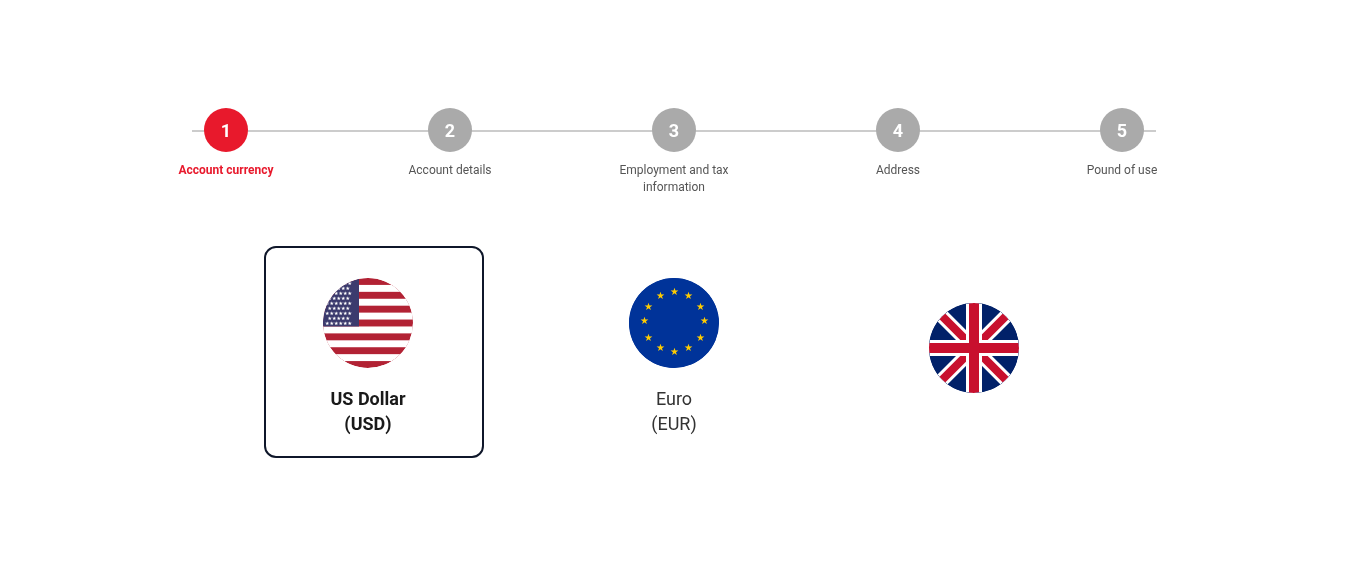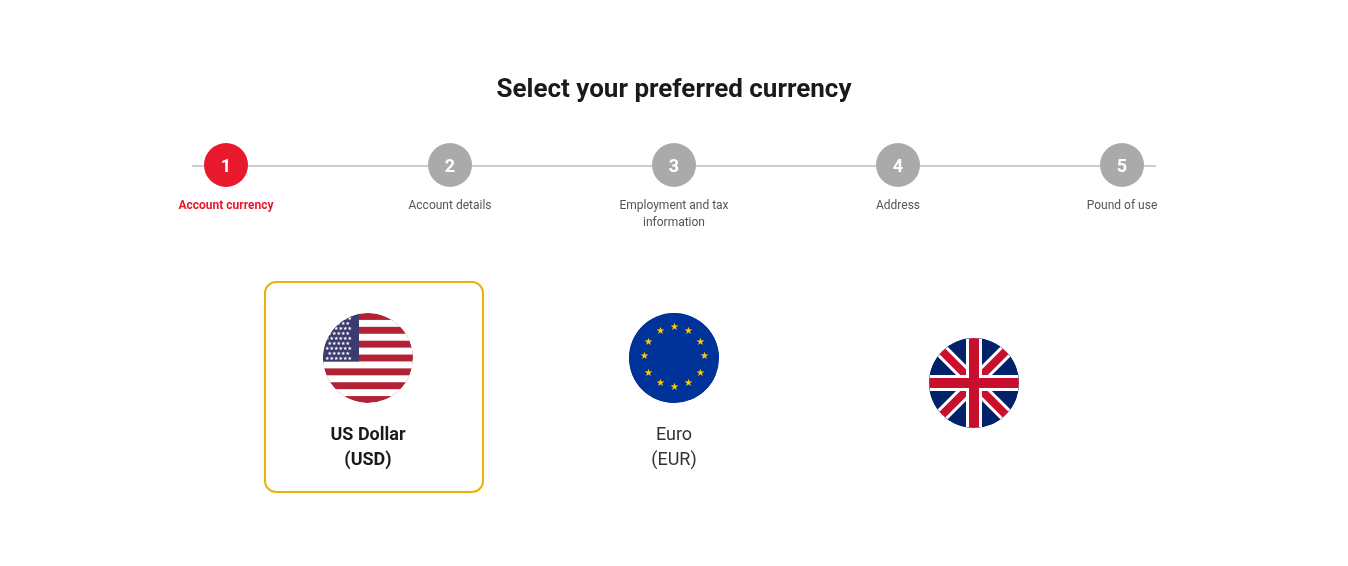--- a/index.html
+++ b/index.html
@@ -92,21 +92,21 @@
       flex-direction: column;
       align-items: center;
       justify-content: center;
       width: 220px;
       min-height: 200px;
       border-radius: 12px;
       padding: 30px 20px 20px;
       cursor: pointer;
     }
     .currency-card.selected {
-      border: 2px solid #eab308;
+      border: 2px solid #0f172a;
       padding-left: 8px;
     }
     .currency-card.unselected {
       border: none;
     }
     .currency-flag {
       width: 90px;
       height: 90px;
       border-radius: 50%;
       overflow: hidden;
@@ -128,21 +128,20 @@
     .flag-us { background: #fff; }
     
     .flag-eu { background: #003399; }
     
     .flag-uk { background: #012169; }
   </style>
 </head>
 <body>
 
 <div class="container">
-  <h1 class="page-title">Select your preferred currency</h1>
 
   <div class="stepper">
 
     <div class="step">
       <div class="step-circle active">1</div>
       <div class="step-label active">Account currency</div>
     </div>
 
     <div class="step">
       <div class="step-circle inactive">2</div>

